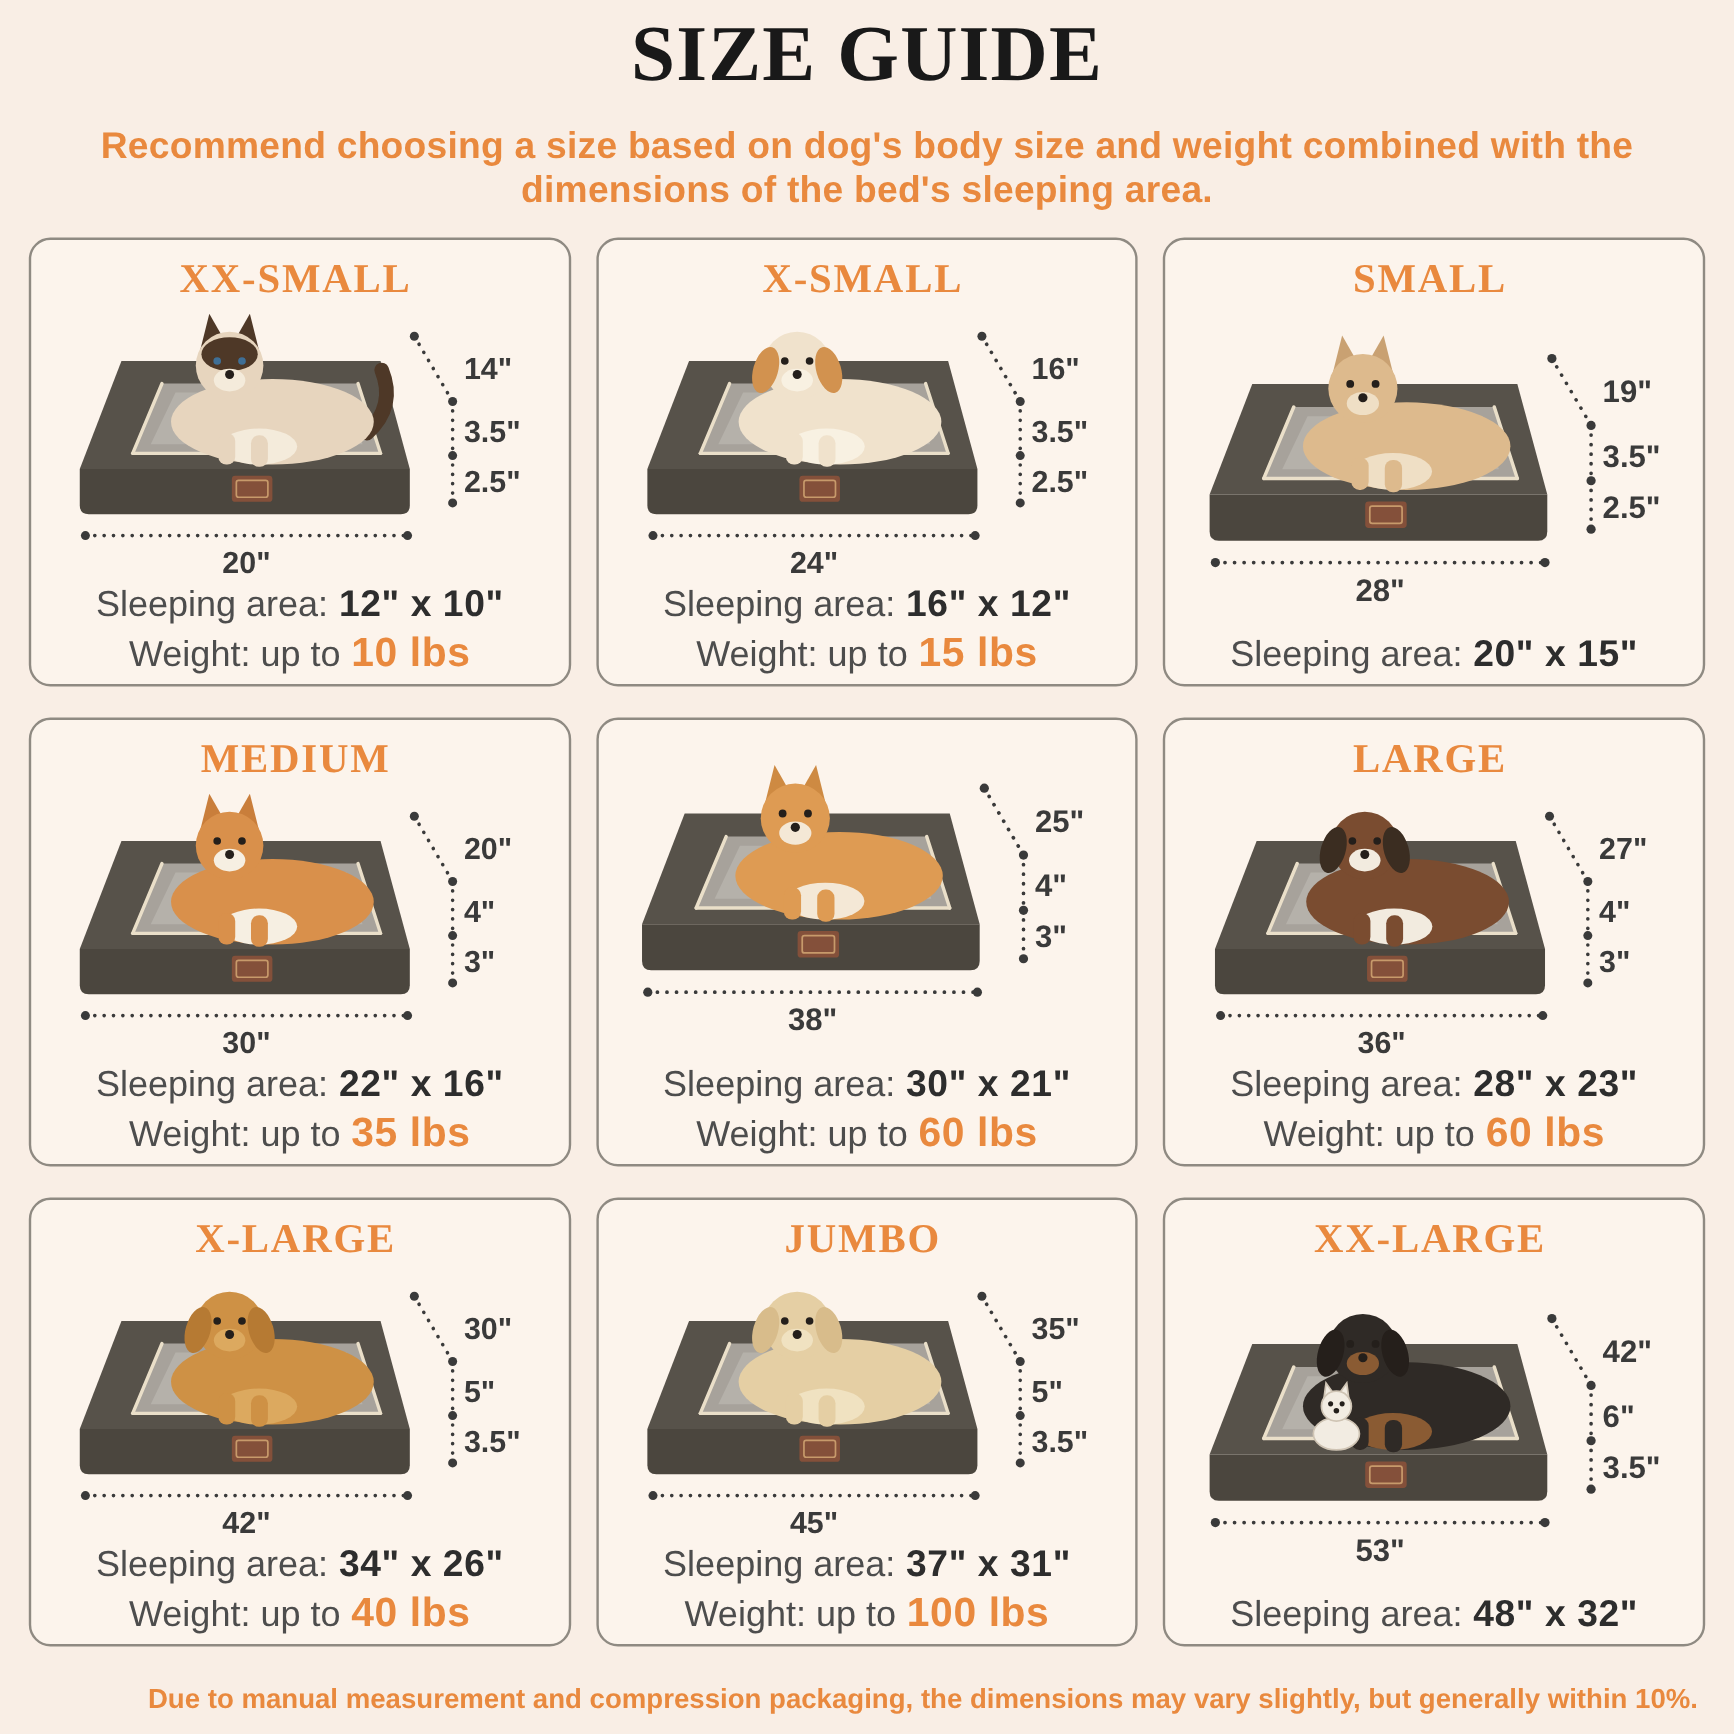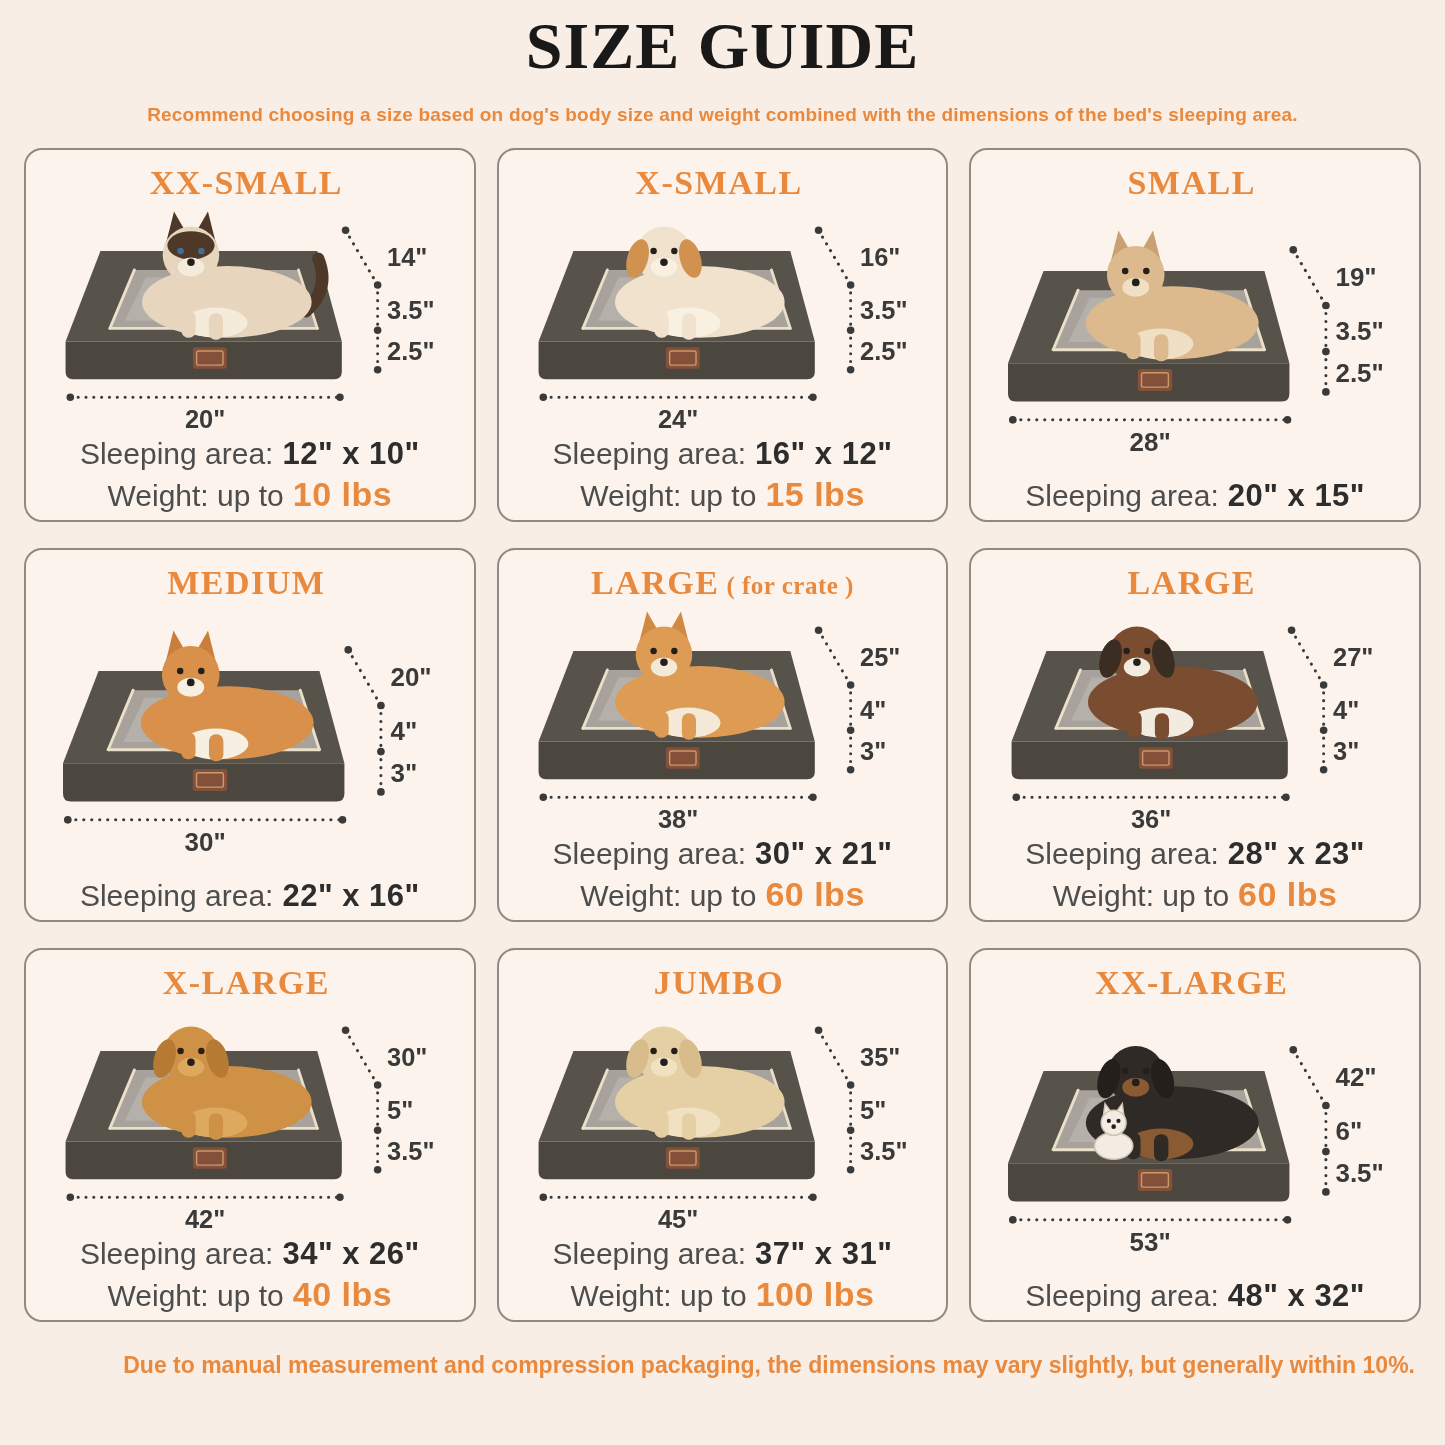--- a/index.html
+++ b/index.html
@@ -13,21 +13,21 @@
   body{
     width:1445px;height:1445px;background:var(--bg);overflow:hidden;
     font-family:"Liberation Sans","DejaVu Sans",sans-serif;
   }
   h1.page-title{
     margin:8px 0 0;text-align:center;color:var(--titleColor);
     font:700 66px "Liberation Serif","DejaVu Serif",serif;letter-spacing:1px;
   }
   p.subtitle{
     margin:20px 44px 0;text-align:center;color:var(--accent);
-    font-size:19px;font-weight:700;letter-spacing:.2px;
+    font-size:31px;font-weight:700;letter-spacing:.2px;
   }
   .grid{
     display:grid;grid-template-columns:repeat(3,1fr);
     gap:26px 21px;padding:22px 24px 0;
   }
   .card{
     background:var(--cardBg);border:2px solid var(--border);border-radius:18px;
     height:374px;display:flex;flex-direction:column;align-items:center;
     padding:10px 6px 5px;
   }
@@ -327,24 +327,24 @@
           <text class="dimtext" x="366" y="168">3"</text>
           <circle class="dot" cx="30" cy="207" r="4"></circle>
           <line class="dotline" x1="30" y1="207" x2="316" y2="207"></line>
           <circle class="dot" cx="316" cy="207" r="4"></circle>
           <text class="dimtext mid" x="173" y="240">30"</text>
         </g>
       </svg>
     </div>
     <div class="info">
       <p class="line"><span>Sleeping area:</span><b>22" x 16"</b></p>
+      <p class="line"><span>Weight: up to</span><b class="orange">35 lbs</b></p>
     </div>
   </article>
     <article class="card ears-pointy" style="--body: #DE9B53; --ear: #CE8A42; --chest: #F4E8D6; --eye: #241F1B;">
-    <h2 class="card-title"><span class="ct-main">LARGE</span><span class="ct-suffix">( for crate )</span></h2>
     <div class="figure">
       <svg viewBox="0 0 440 245" xmlns="http://www.w3.org/2000/svg">
         <g>
           <path class="bed-shell" d="M62,52 L292,52 L318,148 L25,148 Z"></path>
           <path class="bed-base" d="M25,148 H318 V180 Q318,188 310,188 H33 Q25,188 25,180 Z"></path>
           <path class="bed-cushion" d="M98,72 L272,72 L292,134 L72,134 Z"></path>
           <path class="bed-cushion-sheen" d="M110,80 L262,80 L276,126 L88,126 Z"></path>
           <path class="piping" d="M72,134 L98,72"></path>
           <path class="piping" d="M292,134 L272,72"></path>
           <path class="piping" d="M72,134 L292,134"></path>

